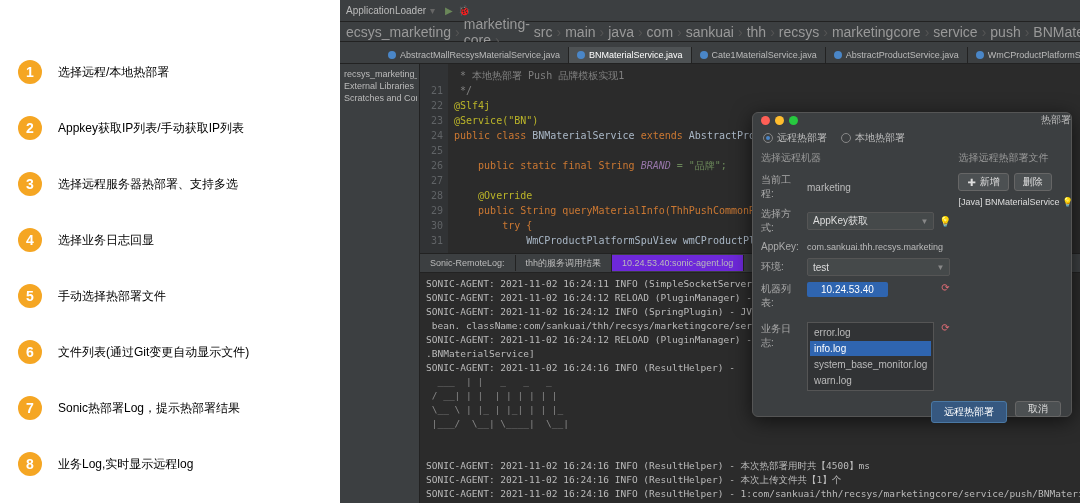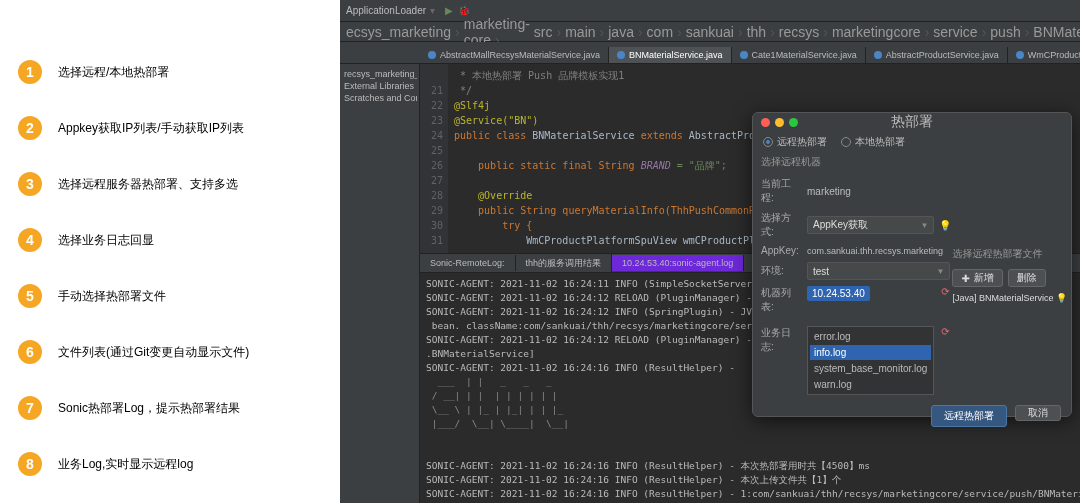--- a/index.html
+++ b/index.html
@@ -8,21 +8,21 @@
 .step-row { display: flex; align-items: center; margin-bottom: 32px; }
 .step-badge { width: 24px; height: 24px; border-radius: 50%; background: #F5A623; color: #fff; font-weight: 700; display: flex; align-items: center; justify-content: center; margin-right: 16px; font-size: 14px; flex-shrink: 0; }
 .step-text { font-size: 12px; color: #000; font-weight: 400; white-space: nowrap; }
 .ide { flex: 1; height: 503px; background: #2b2b2b; color: #a9b7c6; position: relative; display: flex; flex-direction: column; font-size: 10px; overflow: hidden; }
 .ide-top { height: 22px; background: #3c3f41; display: flex; align-items: center; padding: 0 6px; color: #bbb; font-size: 10px; border-bottom: 1px solid #222; }
 .ide-top .sep { margin: 0 4px; color: #666; }
 .breadcrumbs { height: 20px; background: #3c3f41; display: flex; align-items: center; padding: 0 6px; color: #999; font-size: 14px; border-bottom: 1px solid #222; }
 .breadcrumbs .crumb { margin-right: 4px; }
 .breadcrumbs .crumb::after { content: "›"; margin-left: 4px; color: #555; }
 .breadcrumbs .crumb:last-child::after { content: ""; }
-.file-tabs { height: 22px; background: #3c3f41; display: flex; align-items: flex-end; padding-left: 80px; border-bottom: 1px solid #222; overflow: hidden; }
+.file-tabs { height: 22px; background: #3c3f41; display: flex; align-items: flex-end; padding-left: 40px; border-bottom: 1px solid #222; overflow: hidden; }
 .file-tab { padding: 3px 8px; font-size: 9px; color: #bbb; display: flex; align-items: center; gap: 4px; border-right: 1px solid #222; }
 .file-tab.active { background: #4e5254; color: #fff; }
 .file-tab .dot { width: 8px; height: 8px; border-radius: 50%; background: #4a86c7; }
 .ide-body { flex: 1; display: flex; min-height: 0; }
 .project-tree { width: 80px; background: #3c3f41; border-right: 1px solid #222; font-size: 9px; color: #bbb; padding: 4px 2px; overflow: hidden; }
 .tree-item { padding: 1px 2px; white-space: nowrap; overflow: hidden; }
 .editor-area { flex: 1; display: flex; flex-direction: column; min-width: 0; }
 .editor { flex: 1; display: flex; background: #2b2b2b; min-height: 0; }
 .gutter { width: 28px; background: #313335; color: #606366; text-align: right; padding: 4px 5px 0 0; font-size: 10px; line-height: 15px; font-family: Menlo, monospace; }
 .code { flex: 1; padding: 4px 6px 0; font-family: Menlo, monospace; font-size: 10px; line-height: 15px; white-space: pre; overflow: hidden; }
@@ -32,36 +32,36 @@
 .cmt { color: #808080; }
 .typ { color: #a9b7c6; }
 .fld { color: #9876aa; font-style: italic; }
 .console-tabs { height: 20px; background: #3c3f41; display: flex; align-items: center; border-top: 1px solid #222; border-bottom: 1px solid #222; font-size: 9px; }
 .console-tab { padding: 3px 10px; color: #bbb; border-right: 1px solid #222; }
 .console-tab.active { background: #6d28d9; }
 .console { height: 230px; background: #2b2b2b; font-family: Menlo, monospace; font-size: 9.5px; line-height: 14px; color: #bbb; padding: 4px 6px; white-space: pre; overflow: hidden; }
 .ascii { color: #888; }
 
 .dialog { position: absolute; right: 8px; top: 112px; width: 320px; height: 305px; background: #3c3f41; border: 1px solid #555; border-radius: 6px; box-shadow: 0 4px 20px rgba(0,0,0,.6); display: flex; flex-direction: column; font-size: 10px; color: #bbb; }
-.dlg-title { height: 20px; display: flex; align-items: center; justify-content: center; position: relative; font-size: 14px; }
+.dlg-title { height: 20px; display: flex; align-items: center; justify-content: flex-end; position: relative; font-size: 10px; }
 .traffic { position: absolute; left: 8px; display: flex; gap: 5px; }
 .traffic span { width: 9px; height: 9px; border-radius: 50%; }
 .tl-r { background: #ff5f56; } .tl-y { background: #ffbd2e; } .tl-g { background: #27c93f; }
-.dlg-body { flex: 1; display: flex; padding: 6px 8px 4px; gap: 2px; align-items: center; }
+.dlg-body { flex: 1; display: flex; padding: 6px 8px 4px; gap: 8px; }
 .dlg-col { flex: 1; display: flex; flex-direction: column; gap: 6px; }
 .radio-row { display: flex; gap: 14px; padding: 2px 0 4px; }
 .radio { display: flex; align-items: center; gap: 4px; }
 .radio-dot { width: 10px; height: 10px; border-radius: 50%; border: 1px solid #888; display: inline-block; position: relative; }
 .radio-dot.on::after { content: ""; position: absolute; inset: 2px; background: #4a86c7; border-radius: 50%; }
 .section-label { color: #999; font-size: 10px; margin-bottom: 2px; }
 .form-row { display: flex; align-items: center; gap: 6px; }
 .form-label { width: 40px; color: #aaa; flex-shrink: 0; }
 .select { flex: 1; height: 18px; background: #45494a; border: 1px solid #555; border-radius: 2px; display: flex; align-items: center; justify-content: space-between; padding: 0 5px; color: #ddd; }
 .select .chev { color: #888; font-size: 8px; }
-.blue-box { background: #2f65b0; color: #fff; padding: 2px 5px; border-radius: 2px; display: inline-block; }
+.blue-box { background: #2f65b0; color: #fff; padding: 2px 14px; border-radius: 2px; display: inline-block; }
 .btn-sm { height: 18px; padding: 0 8px; background: #4c5052; border: 1px solid #666; border-radius: 3px; display: inline-flex; align-items: center; gap: 4px; color: #ddd; }
 .btn-primary { height: 22px; padding: 0 12px; background: #365880; border: 1px solid #4a78a4; border-radius: 3px; color: #fff; display: inline-flex; align-items: center; }
 .btn-secondary { height: 16px; padding: 0 12px; background: #4c5052; border: 1px solid #666; border-radius: 3px; color: #ddd; display: inline-flex; align-items: center; }
 .log-list { border: 1px solid #555; background: #313335; flex: 1; padding: 2px; display: flex; flex-direction: column; gap: 1px; }
 .log-item { padding: 2px 4px; color: #bbb; }
 .log-item.selected { background: #2f65b0; color: #fff; }
 .dlg-footer { display: flex; justify-content: flex-end; gap: 8px; padding: 6px 10px 10px; }
 .tiny-icon { width: 10px; height: 10px; display: inline-flex; align-items: center; justify-content: center; color: #e06c75; }
 .right-top-btns { display: flex; gap: 5px; }
 </style>

